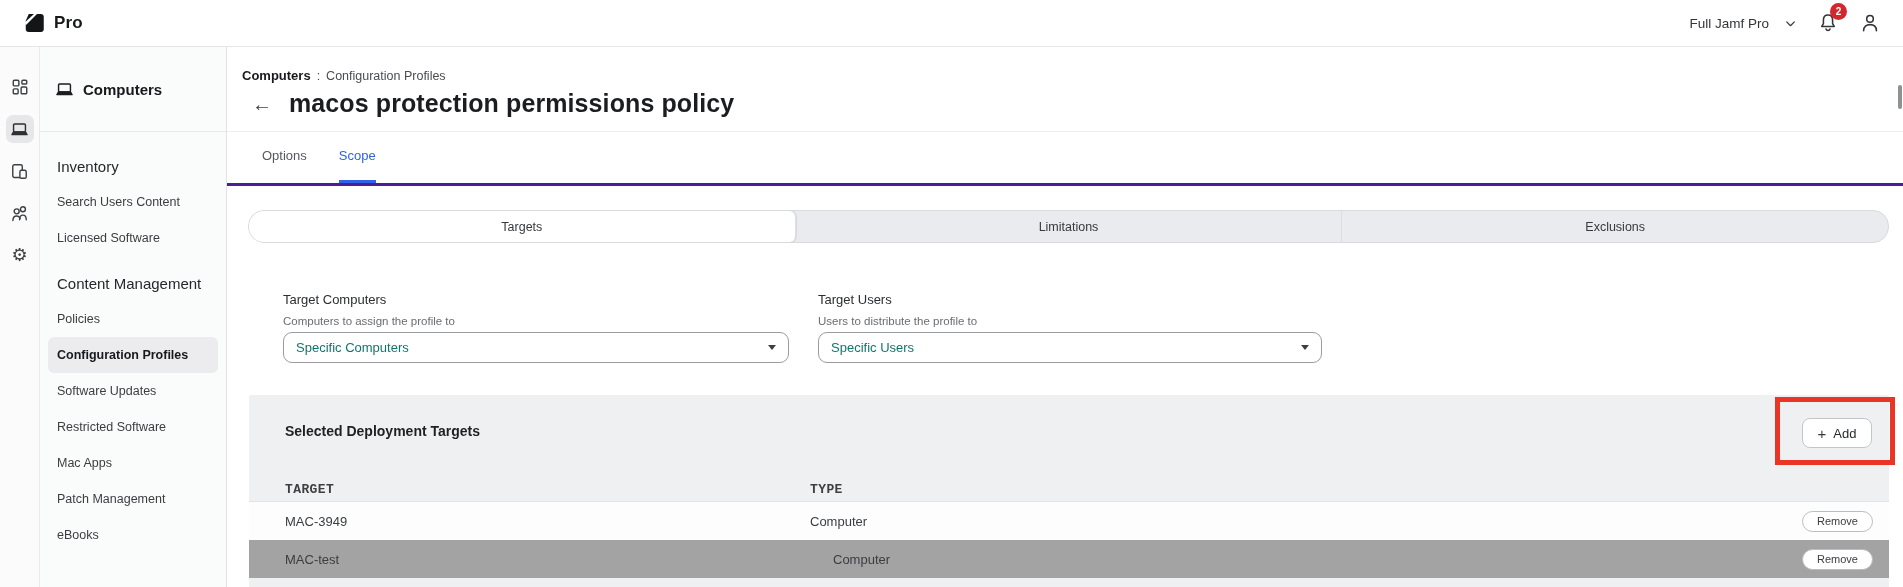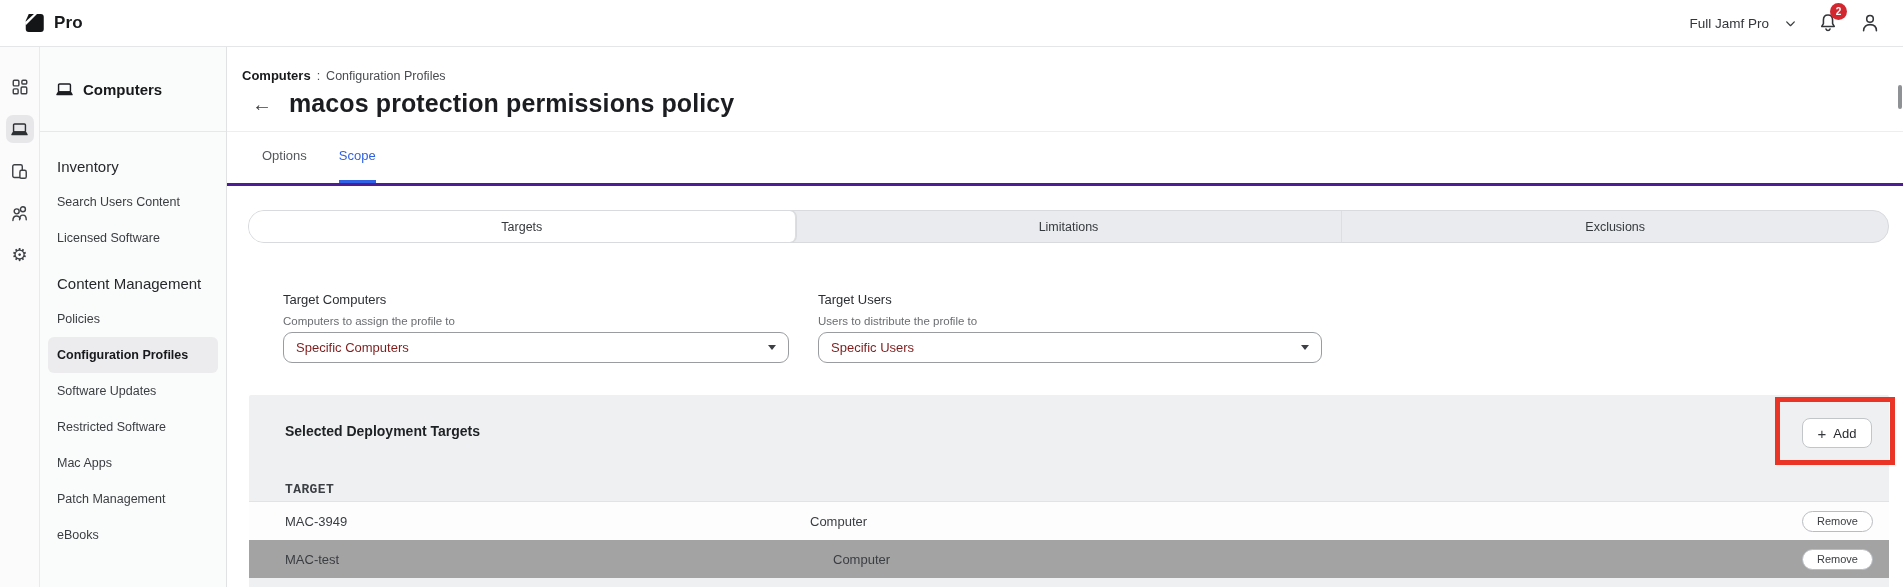--- a/index.html
+++ b/index.html
@@ -69,21 +69,21 @@
   .seg:last-child { border-right:none; }
   .seg.active { background:#fff; border-radius:6px; box-shadow:0 0 0 1px #d8dadd; font-weight:400; }
 
   .selects-row { display:flex; margin:49px 0 0 35px; gap:29px; }
   .select-block { width:506px; }
   .select-block.users { width:504px; }
   .select-label { font-size:13px; color:#2b2e32; }
   .select-help { font-size:11.5px; color:#6a6d71; margin-top:8px; }
   .select-box { margin-top:5px; height:31px; border:1px solid #999da1; border-radius:9px;
                 background:#fff; display:flex; align-items:center; padding:0 12px; cursor:pointer; }
-  .select-value { font-size:13px; color:#7f1d1d; }
+  .select-value { font-size:13px; color:#0f766e; }
   .caret { margin-left:auto; width:0; height:0; border-left:4.5px solid transparent;
            border-right:4.5px solid transparent; border-top:5.5px solid #3c3f43; }
 
   
   .panel { position:relative; margin:32px 0 0 1px; height:200px; background:#eff0f2; border-radius:2px; }
   .panel-title { position:absolute; top:28px; left:36px; font-size:14px; font-weight:700; color:#1e2124; }
   .annotation-box { position:absolute; top:2px; left:1526px; width:120px; height:68px;
                     border:5px solid #ea3426; }
   .add-button { position:absolute; top:16px; left:22px; width:70px; height:30px; background:#fff;
                 border:1px solid #c3c6c9; border-radius:8px; display:flex; align-items:center;
@@ -254,20 +254,21 @@
 
       <div class="annotation-box">
         <button class="add-button">
           <span class="plus-glyph">+</span>
           <span>Add</span>
         </button>
       </div>
 
       <div class="tbl-head">
         <div class="th">TARGET</div>
+        <div class="th">TYPE</div>
         <div></div>
       </div>
 
       <div class="tbl-body">
         <div class="tr odd">
           <div class="td">MAC-3949</div>
           <div class="td">Computer</div>
           <button class="remove-btn">Remove</button>
         </div>
         <div class="tr even">

